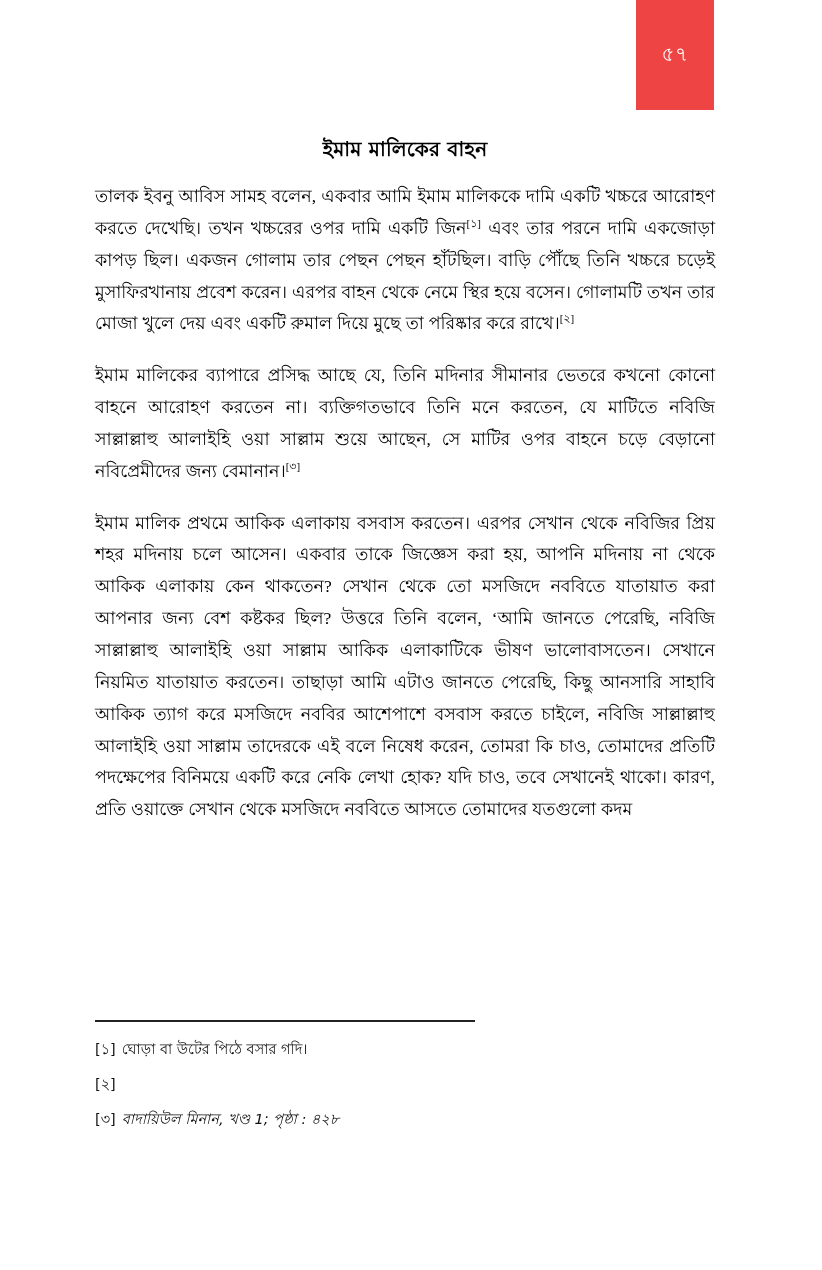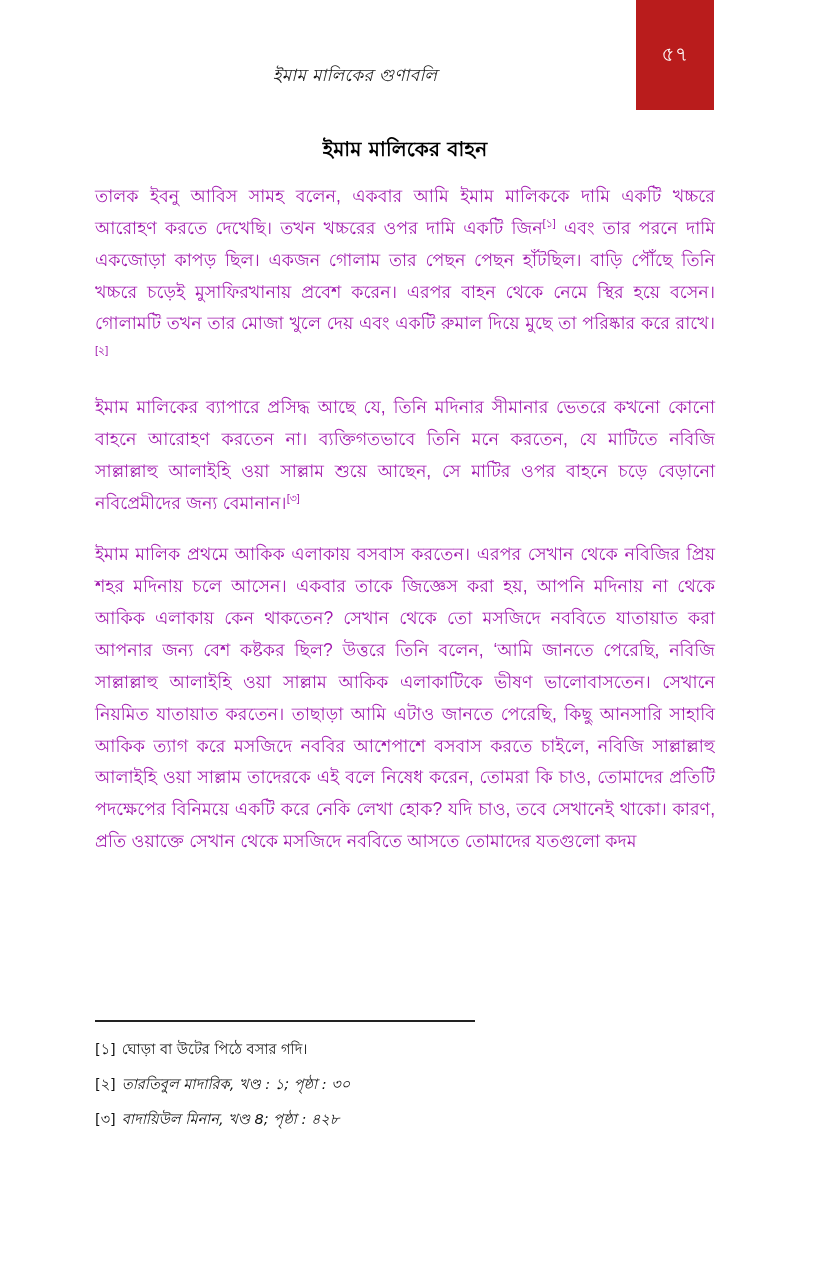--- a/index.html
+++ b/index.html
@@ -23,21 +23,21 @@
     height: 1270px;
   }
 
   
   .page-number-box {
     position: absolute;
     top: 0;
     left: 636px;
     width: 78px;
     height: 110px;
-    background: #b91c1c;
+    background: #ef4444;
     color: #ffffff;
     display: flex;
     align-items: center;
     justify-content: center;
     font-size: 20px;
     font-family: "DejaVu Sans", sans-serif;
     letter-spacing: 0.5px;
   }
 
   .running-head {
@@ -75,22 +75,22 @@
     margin-top: 42px;
     margin-bottom: 18px;
   }
 
   p.body-text {
     margin: 0 0 20px 0;
     font-size: 17.5px;
     line-height: 1.82;
     text-align: justify;
     text-justify: inter-word;
-    font-family: Liberation Sans, sans-serif;
-    color: #a21caf;
+    font-family: Liberation Serif, serif;
+    color: #000000;
     word-spacing: 0.5px;
   }
 
   p.body-text:last-child {
     margin-bottom: 16px;
   }
 
   sup.fn {
     font-size: 11px;
     vertical-align: super;
@@ -137,21 +137,20 @@
 </style>
 </head>
 <body>
 
 <div class="page">
 
   <div class="page-number-box">
     <span>৫৭</span>
   </div>
 
-  <div class="running-head">ইমাম মালিকের গুণাবলি</div>
 
   <div class="content">
 
     <h2 class="section-title">ইমাম মালিকের বাহন</h2>
 
     <p class="body-text"><span>তালক ইবনু আবিস সামহ বলেন, একবার আমি ইমাম মালিককে দামি একটি খচ্চরে আরোহণ করতে দেখেছি। তখন খচ্চরের ওপর দামি একটি জিন</span><sup class="fn">[১]</sup><span> এবং তার পরনে দামি একজোড়া কাপড় ছিল। একজন গোলাম তার পেছন পেছন হাঁটছিল। বাড়ি পৌঁছে তিনি খচ্চরে চড়েই মুসাফিরখানায় প্রবেশ করেন। এরপর বাহন থেকে নেমে স্থির হয়ে বসেন। গোলামটি তখন তার মোজা খুলে দেয় এবং একটি রুমাল দিয়ে মুছে তা পরিষ্কার করে রাখে।</span><sup class="fn">[২]</sup></p>
 
     <p class="body-text"><span>ইমাম মালিকের ব্যাপারে প্রসিদ্ধ আছে যে, তিনি মদিনার সীমানার ভেতরে কখনো কোনো বাহনে আরোহণ করতেন না। ব্যক্তিগতভাবে তিনি মনে করতেন, যে মাটিতে নবিজি সাল্লাল্লাহু আলাইহি ওয়া সাল্লাম শুয়ে আছেন, সে মাটির ওপর বাহনে চড়ে বেড়ানো নবিপ্রেমীদের জন্য বেমানান।</span><sup class="fn">[৩]</sup></p>
 
 
@@ -162,22 +161,21 @@
   <div class="footnote-area">
     <div class="footnote-rule"></div>
 
     <div class="footnote plain">
       <span class="marker">[১]</span>
       <span class="fn-text">ঘোড়া বা উটের পিঠে বসার গদি।</span>
     </div>
 
     <div class="footnote">
       <span class="marker">[২]</span>
-      <span class="fn-text">তারতিবুল মাদারিক, খণ্ড : ১; পৃষ্ঠা : ৩০</span>
     </div>
 
     <div class="footnote">
       <span class="marker">[৩]</span>
-      <span class="fn-text">বাদায়িউল মিনান, খণ্ড 8; পৃষ্ঠা : ৪২৮</span>
+      <span class="fn-text">বাদায়িউল মিনান, খণ্ড 1; পৃষ্ঠা : ৪২৮</span>
     </div>
   </div>
 
 </div>
 
 </body></html>

